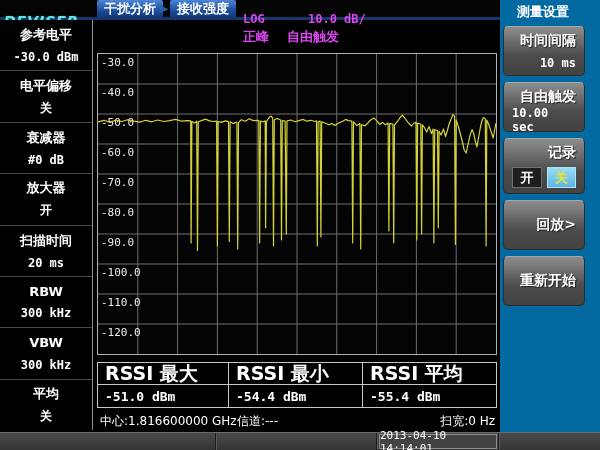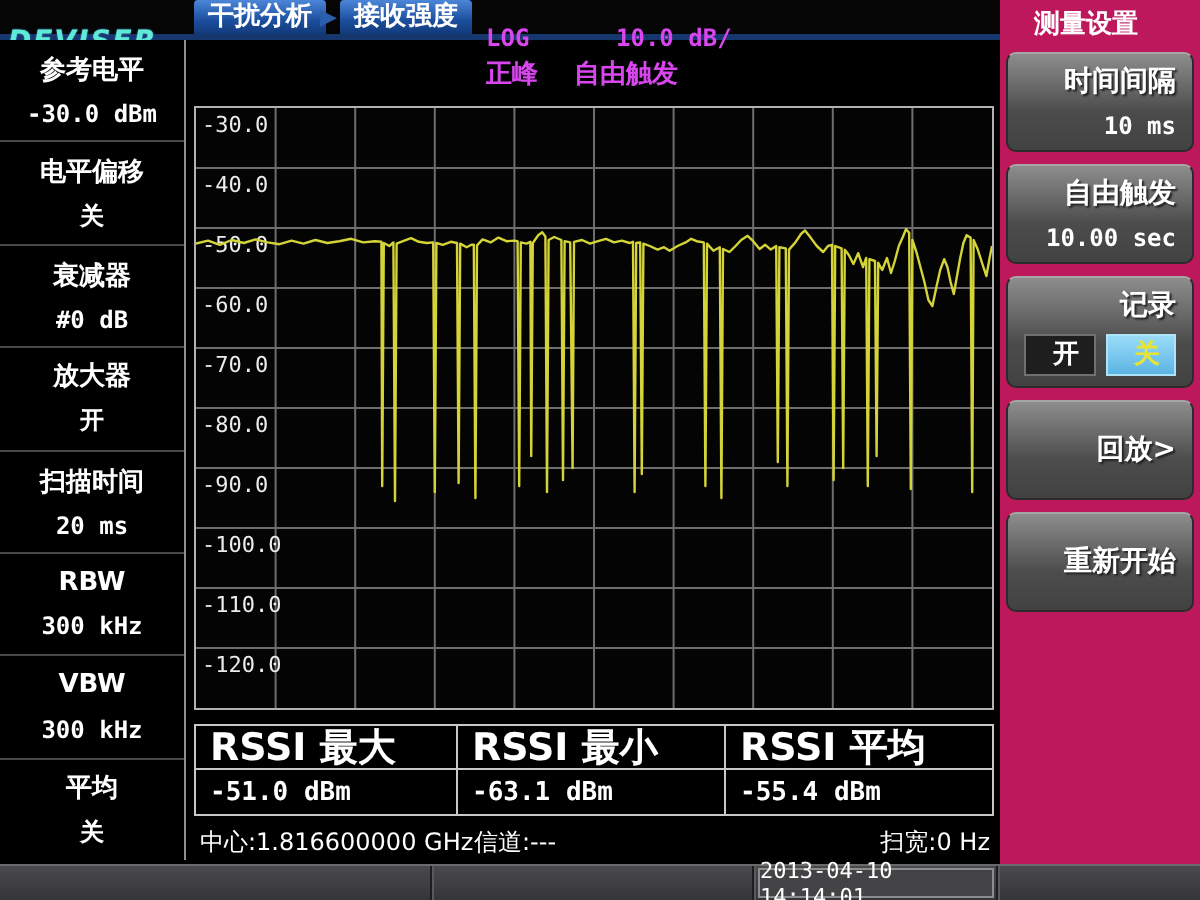--- a/index.html
+++ b/index.html
@@ -65,24 +65,24 @@
     background:linear-gradient(#4a4a4c,#353537); border-top:1px solid #6a6a6a;
   }
   .bb-div { position:absolute; top:0; width:2px; height:18px; background:#1d1d1f; border-right:1px solid #5a5a5c; }
   .bb-datetime {
     position:absolute; left:379px; top:1px; width:118px; height:15px;
     background:#434345; border:1px solid #8d8d8f; color:#fff;
     font-size:11px; font-family:"DejaVu Sans Mono", monospace;
     display:flex; align-items:center; justify-content:center;
   }
   
-  .right-sidebar { position:absolute; left:500px; top:0; width:100px; height:432px; background:#be185d; }
+  .right-sidebar { position:absolute; left:500px; top:0; width:100px; height:432px; background:#0369a1; }
   .rs-header { height:20px; padding:3px 0 0 17px; font-size:13px; font-weight:bold; color:#fff; }
   .rs-btn {
-    position:relative; margin:6px 3px 0 3px; height:50px; border-radius:5px;
+    position:relative; margin:6px 15px 0 3px; height:50px; border-radius:5px;
     background:linear-gradient(#8d8d8d 0%, #626262 40%, #4c4c4c 60%, #424242 100%);
     border:1px solid #2b2b2b; border-top-color:#a5a5a5;
     display:flex; flex-direction:column; justify-content:space-between;
     align-items:flex-end; padding:5px 8px; cursor:pointer;
   }
   .rs-btn .rs-label { font-size:14px; font-weight:bold; color:#fff; text-shadow:1px 1px 1px #222; }
   .rs-btn .rs-value { font-size:12px; font-family:"DejaVu Sans Mono", monospace; font-weight:bold; color:#fff; }
   .rs-btn.tall { height:56px; }
   .rs-btn.center { justify-content:center; }
   .toggle-row { display:flex; width:100%; justify-content:space-between; gap:5px; }
@@ -177,21 +177,21 @@
         <text x="3" y="282.0" fill="#ececec" font-size="11" font-family="DejaVu Sans Mono, monospace">-120.0</text>
         <polyline points="0.0,67.8 6.0,66.3 11.9,68.4 17.9,66.0 23.9,67.5 29.8,65.7 35.8,67.2 41.8,68.1 47.8,66.3 53.7,67.8 59.7,66.0 65.7,67.5 71.6,66.6 77.6,65.4 83.6,67.2 89.5,66.6 92.7,66.9 93.1,189.0 93.9,67.5 96.7,69.0 98.7,67.2 99.5,196.5 100.3,67.8 103.5,66.6 107.5,65.1 111.4,66.9 115.4,67.5 118.6,67.2 119.4,192.0 120.2,67.5 123.4,68.4 127.4,66.9 130.5,67.5 131.3,187.5 132.1,67.8 135.3,69.6 137.7,68.4 138.9,68.4 139.7,195.0 140.5,68.7 143.3,65.7 147.3,67.2 151.2,64.8 155.2,66.6 159.2,66.3 160.8,66.6 161.6,189.0 162.4,67.2 165.2,67.8 167.2,66.9 167.6,174.0 168.4,67.5 171.1,63.6 173.1,62.1 174.7,64.2 175.5,192.0 176.3,66.0 179.1,64.5 182.7,66.0 183.5,186.0 184.3,66.6 187.1,67.2 188.3,180.0 189.0,66.9 193.0,66.0 197.0,67.8 201.0,66.6 205.0,65.4 209.0,67.2 212.9,66.3 216.9,67.5 218.5,66.9 219.3,192.0 220.1,67.5 222.1,67.2 222.9,183.0 223.7,67.8 226.9,69.0 230.8,70.8 234.0,69.6 236.8,71.4 240.8,69.0 244.8,67.2 247.6,65.4 250.3,66.6 253.9,67.2 254.7,189.0 255.5,67.8 258.7,71.4 261.9,69.6 262.7,195.0 263.5,70.5 266.7,72.0 269.8,69.0 272.6,66.0 275.8,63.9 278.6,66.6 281.8,70.5 284.6,68.4 287.4,70.8 290.1,69.0 290.9,177.0 291.7,69.6 294.9,70.2 295.7,189.0 296.5,70.8 299.7,67.2 302.5,63.0 304.5,61.2 307.3,64.8 310.4,69.0 313.6,72.0 316.0,69.0 318.0,68.4 318.8,186.0 319.6,69.0 322.8,70.2 323.6,180.0 324.4,70.8 326.4,73.5 328.7,78.0 331.1,72.6 333.5,79.5 335.1,75.0 335.9,189.0 336.7,75.6 339.5,76.5 340.3,174.0 341.1,77.4 343.1,81.0 345.5,75.0 347.5,82.5 349.4,76.5 351.4,69.0 353.4,64.5 355.0,60.6 356.6,62.4 357.4,190.5 358.2,66.0 360.2,72.0 362.2,79.5 364.2,87.0 366.2,96.0 368.2,99.0 370.1,90.0 372.1,81.0 374.1,75.6 375.7,79.5 377.3,87.0 378.9,93.0 380.5,84.0 382.1,75.0 383.7,67.5 385.3,63.6 387.3,64.8 388.1,192.0 388.8,66.0 390.8,70.5 393.2,78.0 395.2,84.0 396.8,75.0 398.0,69.0" fill="none" stroke="#d4d438" stroke-width="1.2" stroke-linejoin="round"></polyline>
       </svg>
   </div>
 
   <div class="rssi">
     <div class="rssi-cell">RSSI 最大</div>
     <div class="rssi-cell">RSSI 最小</div>
     <div class="rssi-cell">RSSI 平均</div>
     <div class="rssi-cell val">-51.0 dBm</div>
-    <div class="rssi-cell val">-63.1 dBm</div>
+    <div class="rssi-cell val">-54.4 dBm</div>
     <div class="rssi-cell val">-55.4 dBm</div>
   </div>
 
   <div class="infoline">
     <span class="info-center">中心:1.816600000 GHz</span>
     <span class="info-channel">信道:---</span>
     <span class="info-span">扫宽:0 Hz</span>
   </div>
 
   <div class="bottombar">

